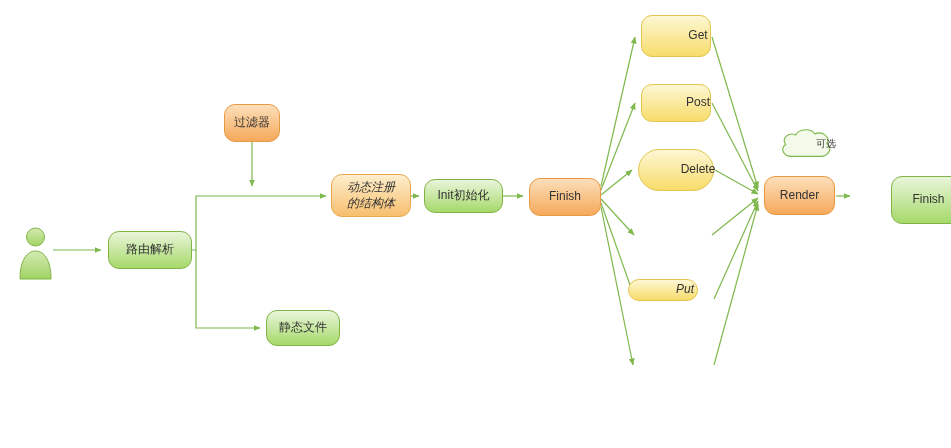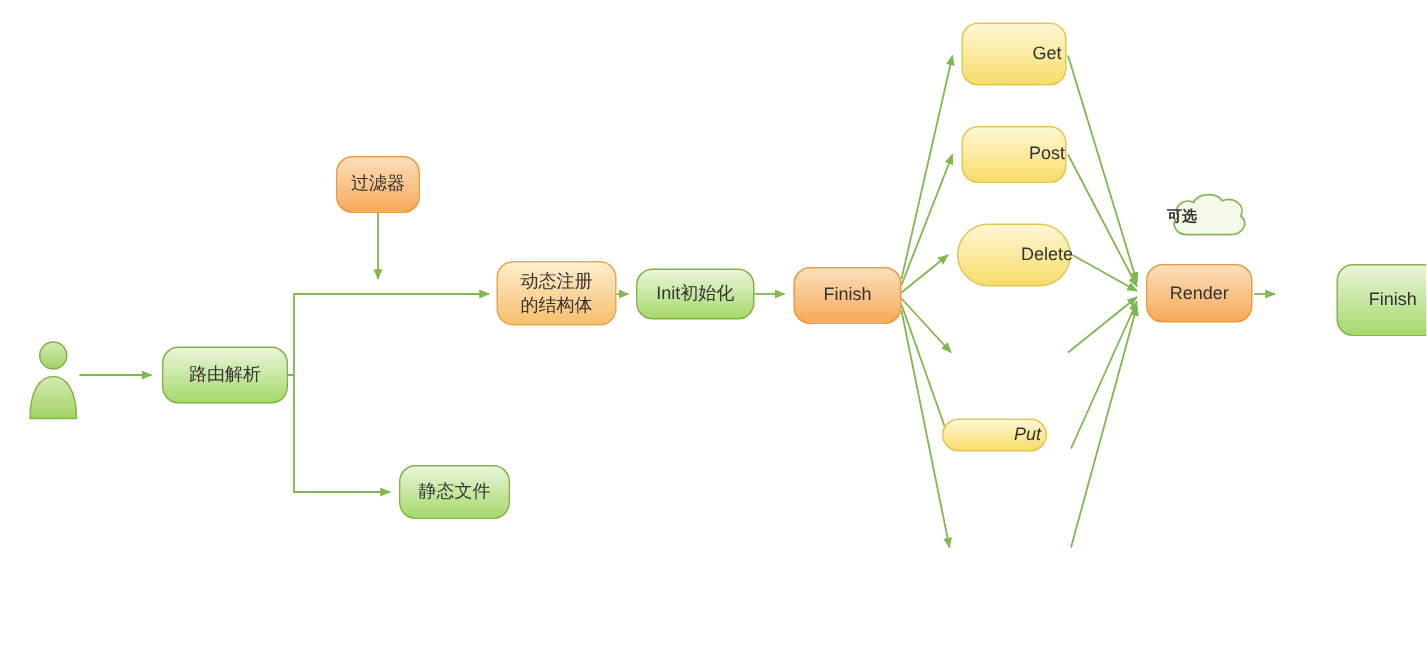--- a/index.html
+++ b/index.html
@@ -16,26 +16,26 @@
     display:flex; flex-direction:column;
     align-items:center; justify-content:center;
     border-radius:11px;
     font-size:12px; color:#333333;
     text-align:center; line-height:1.3;
     box-sizing:border-box;
     z-index:2;
   }
   .green  { background:linear-gradient(#e9f5da, #a6d96a); border:1px solid #82b347; }
   .orange { background:linear-gradient(#fcdfba, #f6a95b); border:1px solid #e89a43; }
-  .orange-light { background:linear-gradient(#fdeecd, #f8bf6e); border:1px solid #eaa84e; }
+  .orange-light { background:linear-gradient(#fdeecd, #f8bf6e); border:1px solid #eaa84e;font-style:italic; }
   .yellow { background:linear-gradient(#fdf7d4, #f8dc6a); border:1px solid #e3c64f;padding-left:44px; }
   .cloud-wrap { position:absolute; z-index:3; }
   .cloud-wrap .cloud-label {
     position:absolute; left:0; right:0; top:11px;
-    text-align:left; font-size:10px; color:#333;font-weight:bold;
+    text-align:right; font-size:10px; color:#333;
   }
   .actor-wrap { position:absolute; z-index:2; }
 </style>
 </head>
 <body>
 
 <div id="canvas">
 
   <svg id="edges" width="951" height="448">
     <defs>

